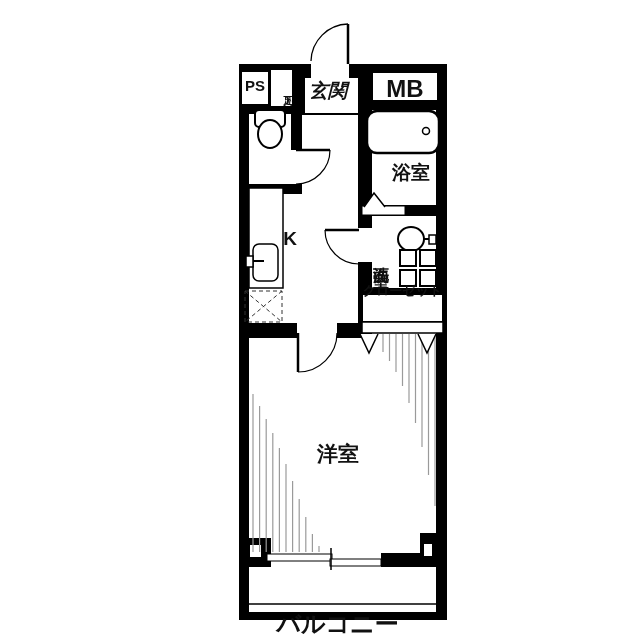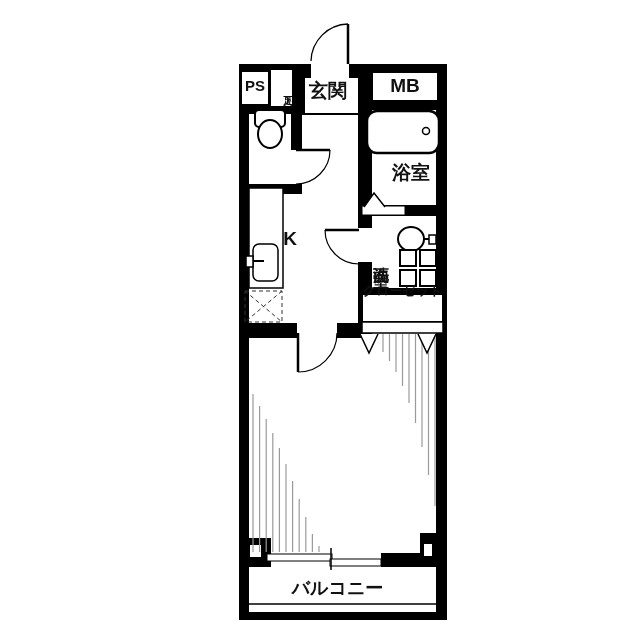--- a/index.html
+++ b/index.html
@@ -144,28 +144,29 @@
       <line x1="316" y1="548" x2="316" y2="570" stroke="#000" stroke-width="1.5"></line>
     </g>
 
     <line x1="234" y1="604" x2="421" y2="604" stroke="#000" stroke-width="1.5"></line>
   </svg>
 
   <div class="label" style="left:226px;top:78px;width:28px;font-size:15px;">PS</div>
 
   <div class="label vertical" style="left:256px;top:72px;height:34px;width:21px;font-size:9px;letter-spacing:0;">下足入</div>
 
-  <div class="label" style="left:288px;top:81px;width:50px;font-size:19px;">玄関</div>
+  <div class="label" style="left:288px;top:81px;width:50px;font-size:19px;font-style:italic;">玄関</div>
 
-  <div class="label" style="left:357px;top:76px;width:66px;font-size:19px;">MB</div>
+  <div class="label" style="left:357px;top:76px;width:66px;font-size:24px;">MB</div>
 
   <div class="label" style="left:360px;top:163px;width:72px;font-size:19px;">浴室</div>
 
   <div class="label vertical" style="left:353px;top:225px;height:64px;width:22px;font-size:16px;letter-spacing:2px;">洗面室</div>
 
   <div class="label" style="left:265px;top:229px;width:20px;font-size:19px;">K</div>
 
   <div class="label" style="left:347px;top:284px;width:81px;font-size:13px;">クローゼット</div>
 
+  <div class="label" style="left:281px;top:442px;width:84px;font-size:21px;">洋室</div>
 
-  <div class="label" style="left:250px;top:579px;width:145px;font-size:18px;">バルコニー</div>
+  <div class="label" style="left:250px;top:611px;width:145px;font-size:24px;">バルコニー</div>
 
 </div>
 
 </body></html>

